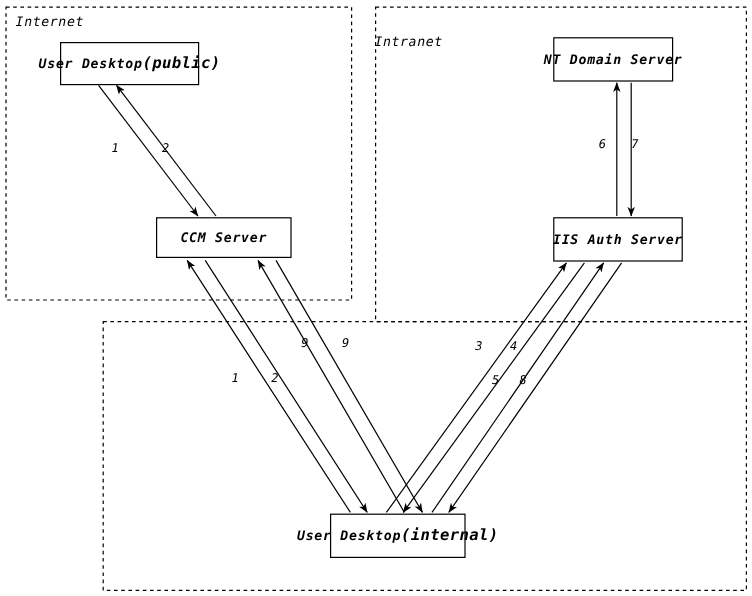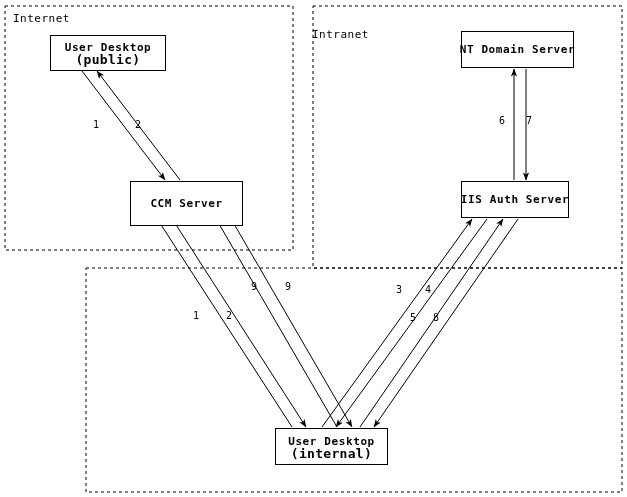--- a/index.html
+++ b/index.html
@@ -7,20 +7,21 @@
     padding: 0;
     background: #ffffff;
   }
   #diagram-root {
     position: relative;
     width: 627px;
     height: 497px;
     background: #ffffff;
     overflow: hidden;
     font-family: "DejaVu Sans Mono", "Liberation Mono", monospace;
+    font-style: italic;
   }
   #diagram-svg {
     position: absolute;
     left: 0;
     top: 0;
     width: 627px;
     height: 497px;
   }
   .zone-label {
     position: absolute;
@@ -29,21 +30,20 @@
     color: #000000;
     letter-spacing: 0.5px;
     white-space: nowrap;
   }
   .node-box {
     position: absolute;
     box-sizing: border-box;
     border: 1px solid #000000;
     background: #ffffff;
     display: flex;
-    flex-direction: column;
     align-items: center;
     justify-content: center;
     color: #000000;
   }
   .node-title {
     font-family: "DejaVu Sans Mono", "Liberation Mono", monospace;
     font-size: 11px;
     font-weight: bold;
     letter-spacing: 0.6px;
     white-space: nowrap;
@@ -101,24 +101,24 @@
 
   <div id="zone-labels-layer">
       <div class="zone-label" style="left: 13px; top: 12px;">Internet</div>
       <div class="zone-label" style="left: 312px; top: 12px; margin-top: 16px;">Intranet</div>
     </div>
   <div id="nodes-layer">
       <div class="node-box" style="left: 50px; top: 35px; width: 116px; height: 36px;">
         <div class="node-title">User Desktop</div>
         <div class="node-sub">(public)</div>
       </div>
-      <div class="node-box" style="left: 130px; top: 181px; width: 113px; height: 45px;">
+      <div class="node-box" style="left: 130px; top: 181px; width: 113px; height: 34px;">
         <div class="node-title">CCM Server</div>
       </div>
-      <div class="node-box" style="left: 461px; top: 31px; width: 113px; height: 37px;">
+      <div class="node-box" style="left: 461px; top: 31px; width: 100px; height: 37px;">
         <div class="node-title">NT Domain Server</div>
       </div>
       <div class="node-box" style="left: 461px; top: 181px; width: 108px; height: 37px;">
         <div class="node-title">IIS Auth Server</div>
       </div>
       <div class="node-box" style="left: 275px; top: 428px; width: 113px; height: 37px;">
         <div class="node-title">User Desktop</div>
         <div class="node-sub">(internal)</div>
       </div>
     </div>

